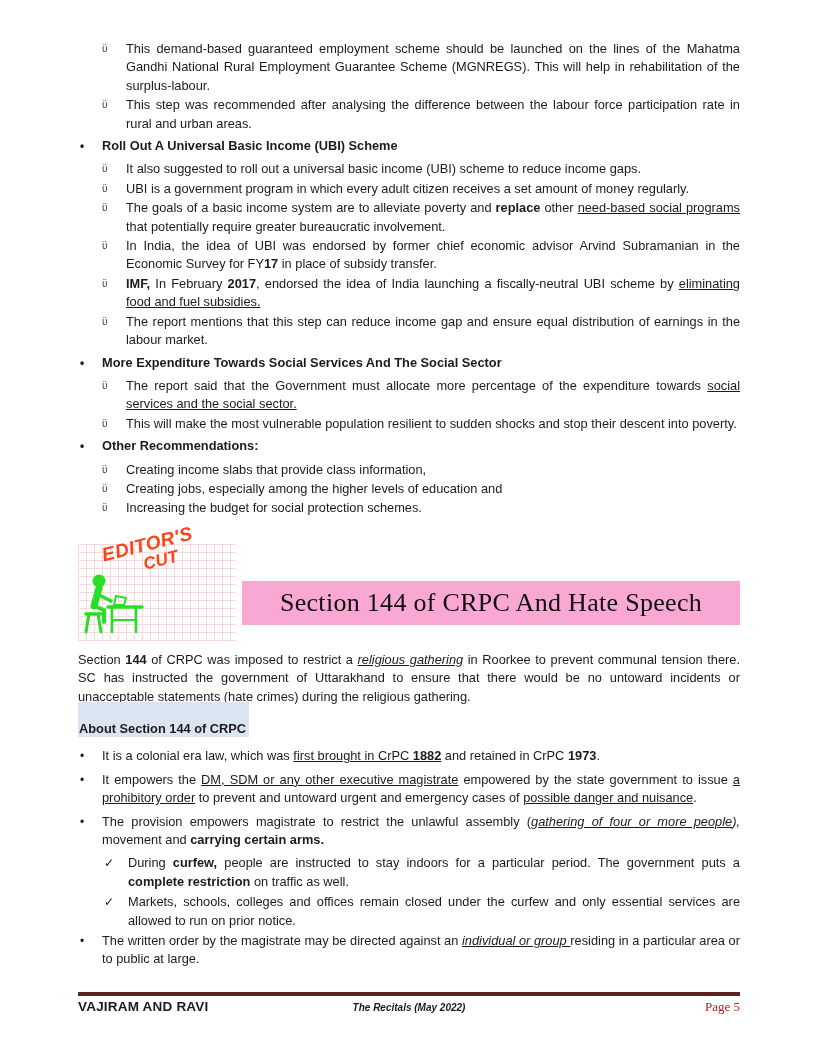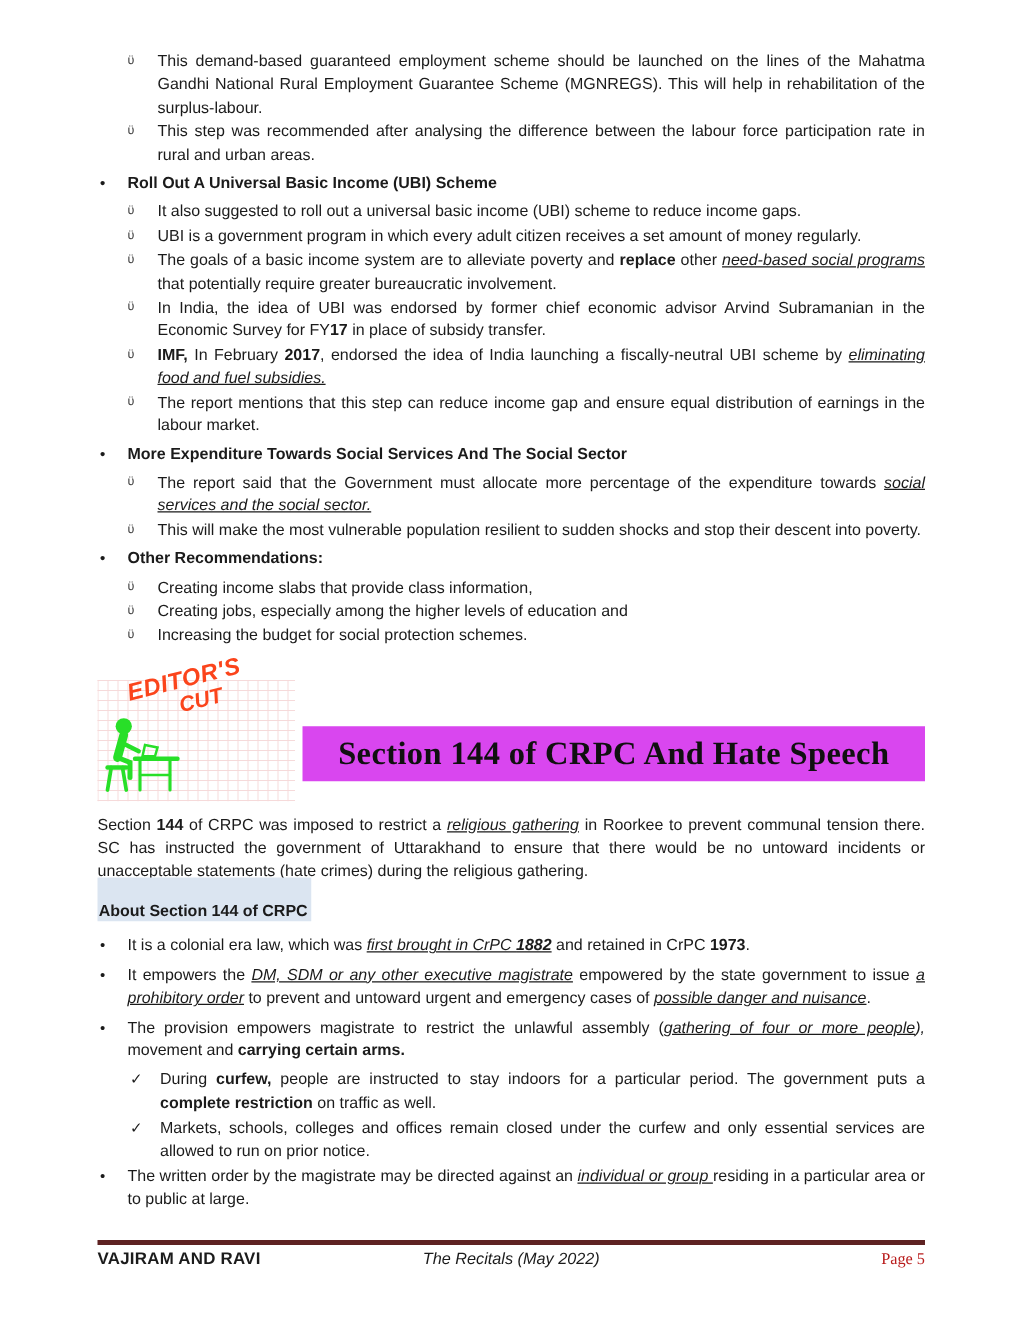--- a/index.html
+++ b/index.html
@@ -24,21 +24,21 @@
   .b1h{font-weight:bold;margin:4px 0 5px 0;}
   .b2{padding-left:24px;margin-bottom:1px;}
   .b2 .bullet{flex:0 0 24px;font-size:10px;color:#3a3a3a;}
   .chk{padding-left:26px;margin-bottom:2px;}
   .chk .bullet{flex:0 0 24px;font-size:12px;}
   .b1 .bullet,.b1h .bullet{font-size:12px;}
   .para{text-align:justify;margin-bottom:14px;}
   .hl{margin:2px 0 9px 0;}
   .hl .hl-span{background:#DBE5F1;font-weight:bold;padding:19px 3px 1px 1px;}
   .b{font-weight:bold;}
-  .u{text-decoration:underline;font-style:italic;}
+  .u{text-decoration:underline;}
   .i{font-style:italic;}
   
   .banner-row{position:relative;height:97px;margin:26px 0 10px 0;}
   .logo-box{
     position:absolute;left:0;top:0;width:158px;height:97px;
     background-color:#ffffff;
     background-image:
       linear-gradient(to right,#f6dada 1px,transparent 1px),
       linear-gradient(to bottom,#f6dada 1px,transparent 1px);
     background-size:8px 8px;
@@ -47,31 +47,31 @@
     position:absolute;left:22px;top:2px;
     transform:rotate(-14deg);transform-origin:left top;
     color:#FB441B;font-weight:bold;font-style:italic;
     line-height:1.05;white-space:nowrap;
   }
   .logo-line1{font-size:19px;letter-spacing:0.5px;}
   .logo-line2{font-size:17px;margin-left:38px;}
   .figure-svg{position:absolute;left:0px;top:26px;}
   .banner{
     position:absolute;left:164px;right:0;top:37px;height:44px;
-    background:#d946ef;
+    background:#f9a8d4;
     display:flex;align-items:center;justify-content:center;
-    font-family:"Liberation Serif",serif;font-weight:bold;
+    font-family:"Liberation Serif",serif;font-weight:normal;
     font-size:26px;color:#101010;letter-spacing:0.3px;
   }
   
   .footer{position:absolute;left:78px;top:992px;width:662px;}
   .footer-line{height:4px;background:#5E2222;}
   .footer-row{display:flex;align-items:baseline;margin-top:3px;}
   .footer-org{flex:1;font-weight:bold;font-size:13.5px;letter-spacing:0.2px;}
-  .footer-pub{flex:0 0 auto;font-weight:normal;font-style:italic;font-size:13px;}
+  .footer-pub{flex:0 0 auto;font-weight:bold;font-style:italic;font-size:10px;}
   .footer-page{flex:1;text-align:right;font-family:"Liberation Serif",serif;font-size:13px;color:#b91c1c;}
 </style>
 </head>
 <body>
 
 <div class="page">
 
   <div class="content">
 
     <div id="top-list">

